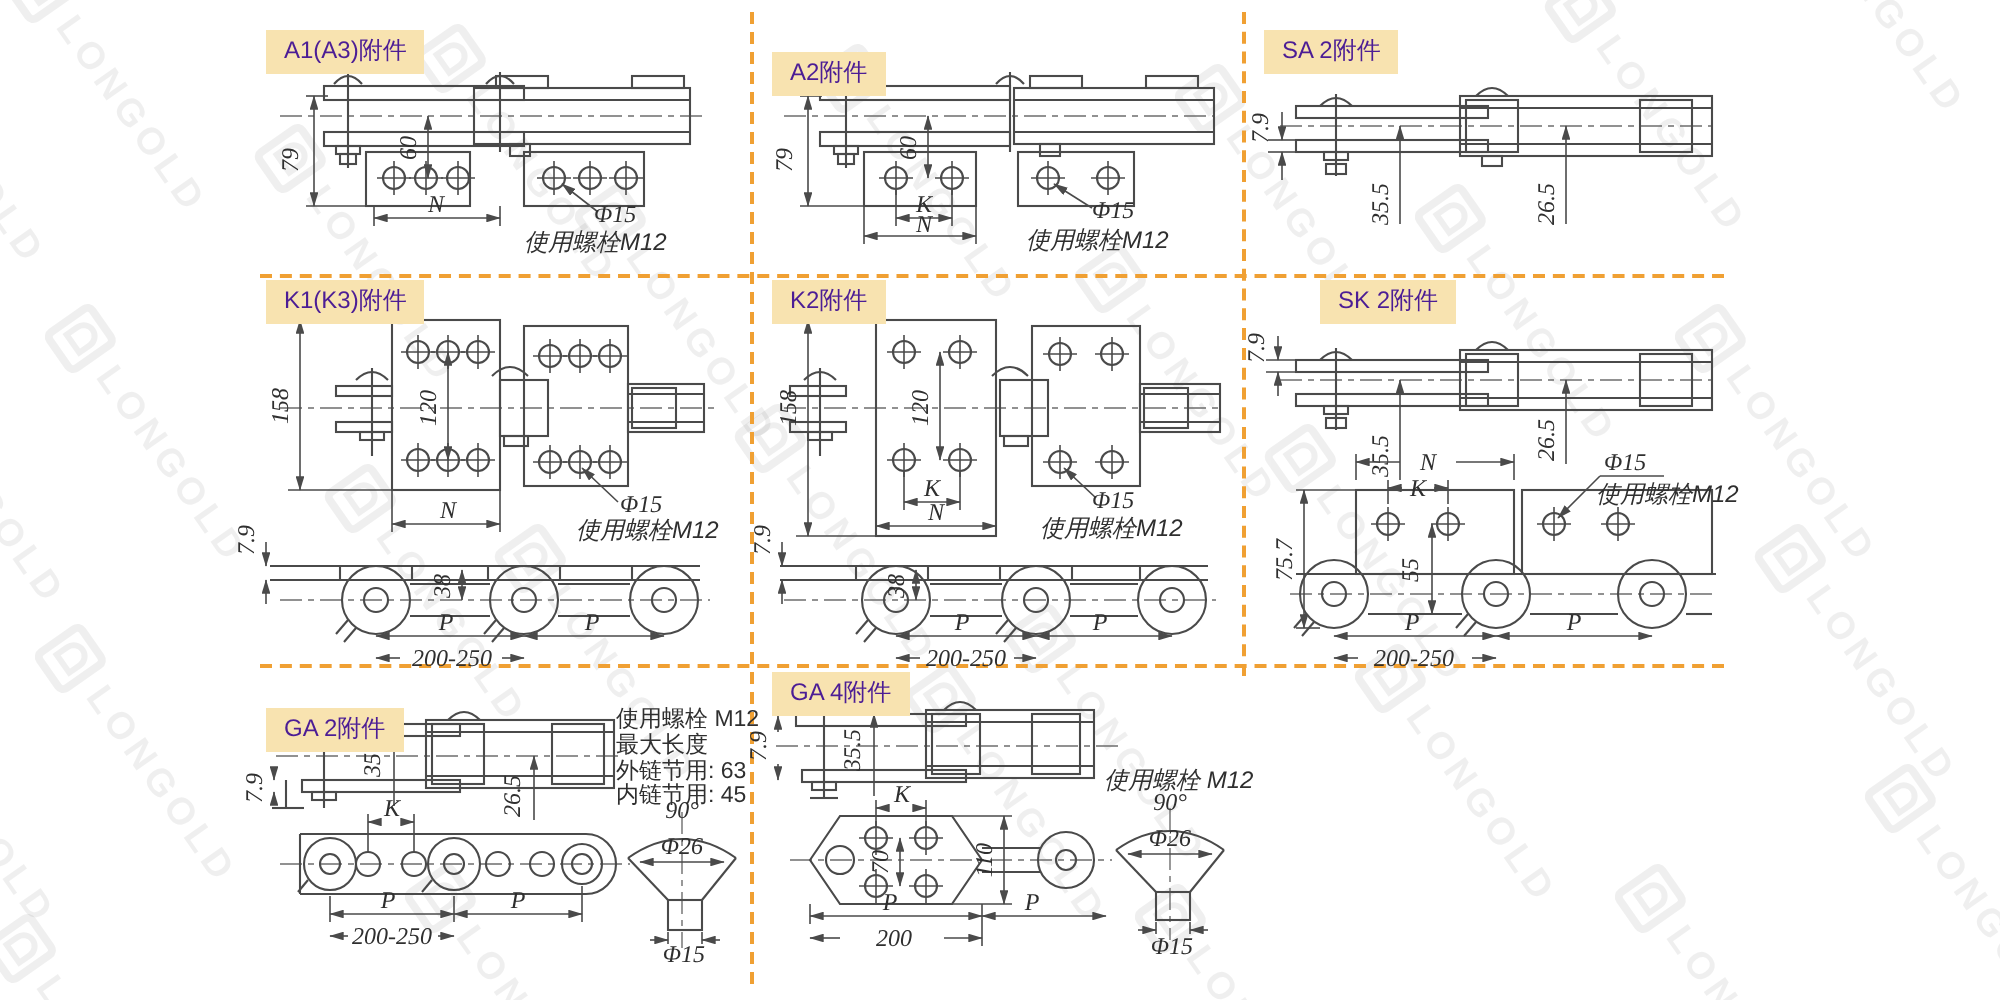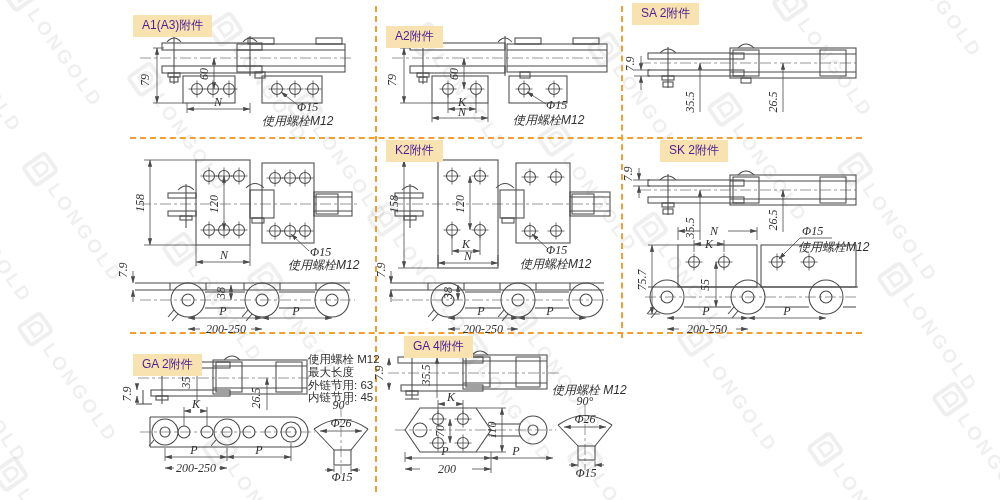--- a/index.html
+++ b/index.html
@@ -629,19 +629,20 @@
       <line class="dl" x1="578" y1="461" x2="578" y2="467"></line>
       <line class="dl" x1="595" y1="461" x2="595" y2="467"></line>
       <line class="dl" x1="569" y1="465" x2="578" y2="465" marker-end="url(#ar)"></line>
       <line class="dl" x1="604" y1="465" x2="595" y2="465" marker-end="url(#ar)"></line>
       <text class="dim" text-anchor="middle" x="586" y="477">Φ15</text>
     </g>
   </svg>
 
   <div class="lbl" style="left:133px;top:15px">A1(A3)附件</div>
   <div class="lbl" style="left:386px;top:26px">A2附件</div>
-  <div class="lbl" style="left:632px;top:3px">SA 2附件</div>
+  <div class="lbl" style="left:632px;top:15px">SA 2附件</div>
+  <div class="lbl" style="left:133px;top:140px">K1(K3)附件</div>
   <div class="lbl" style="left:386px;top:140px">K2附件</div>
   <div class="lbl" style="left:660px;top:140px">SK 2附件</div>
   <div class="lbl" style="left:133px;top:354px">GA 2附件</div>
-  <div class="lbl" style="left:404px;top:336px">GA 4附件</div>
+  <div class="lbl" style="left:386px;top:336px">GA 4附件</div>
 
 </div>
 
 </body></html>

